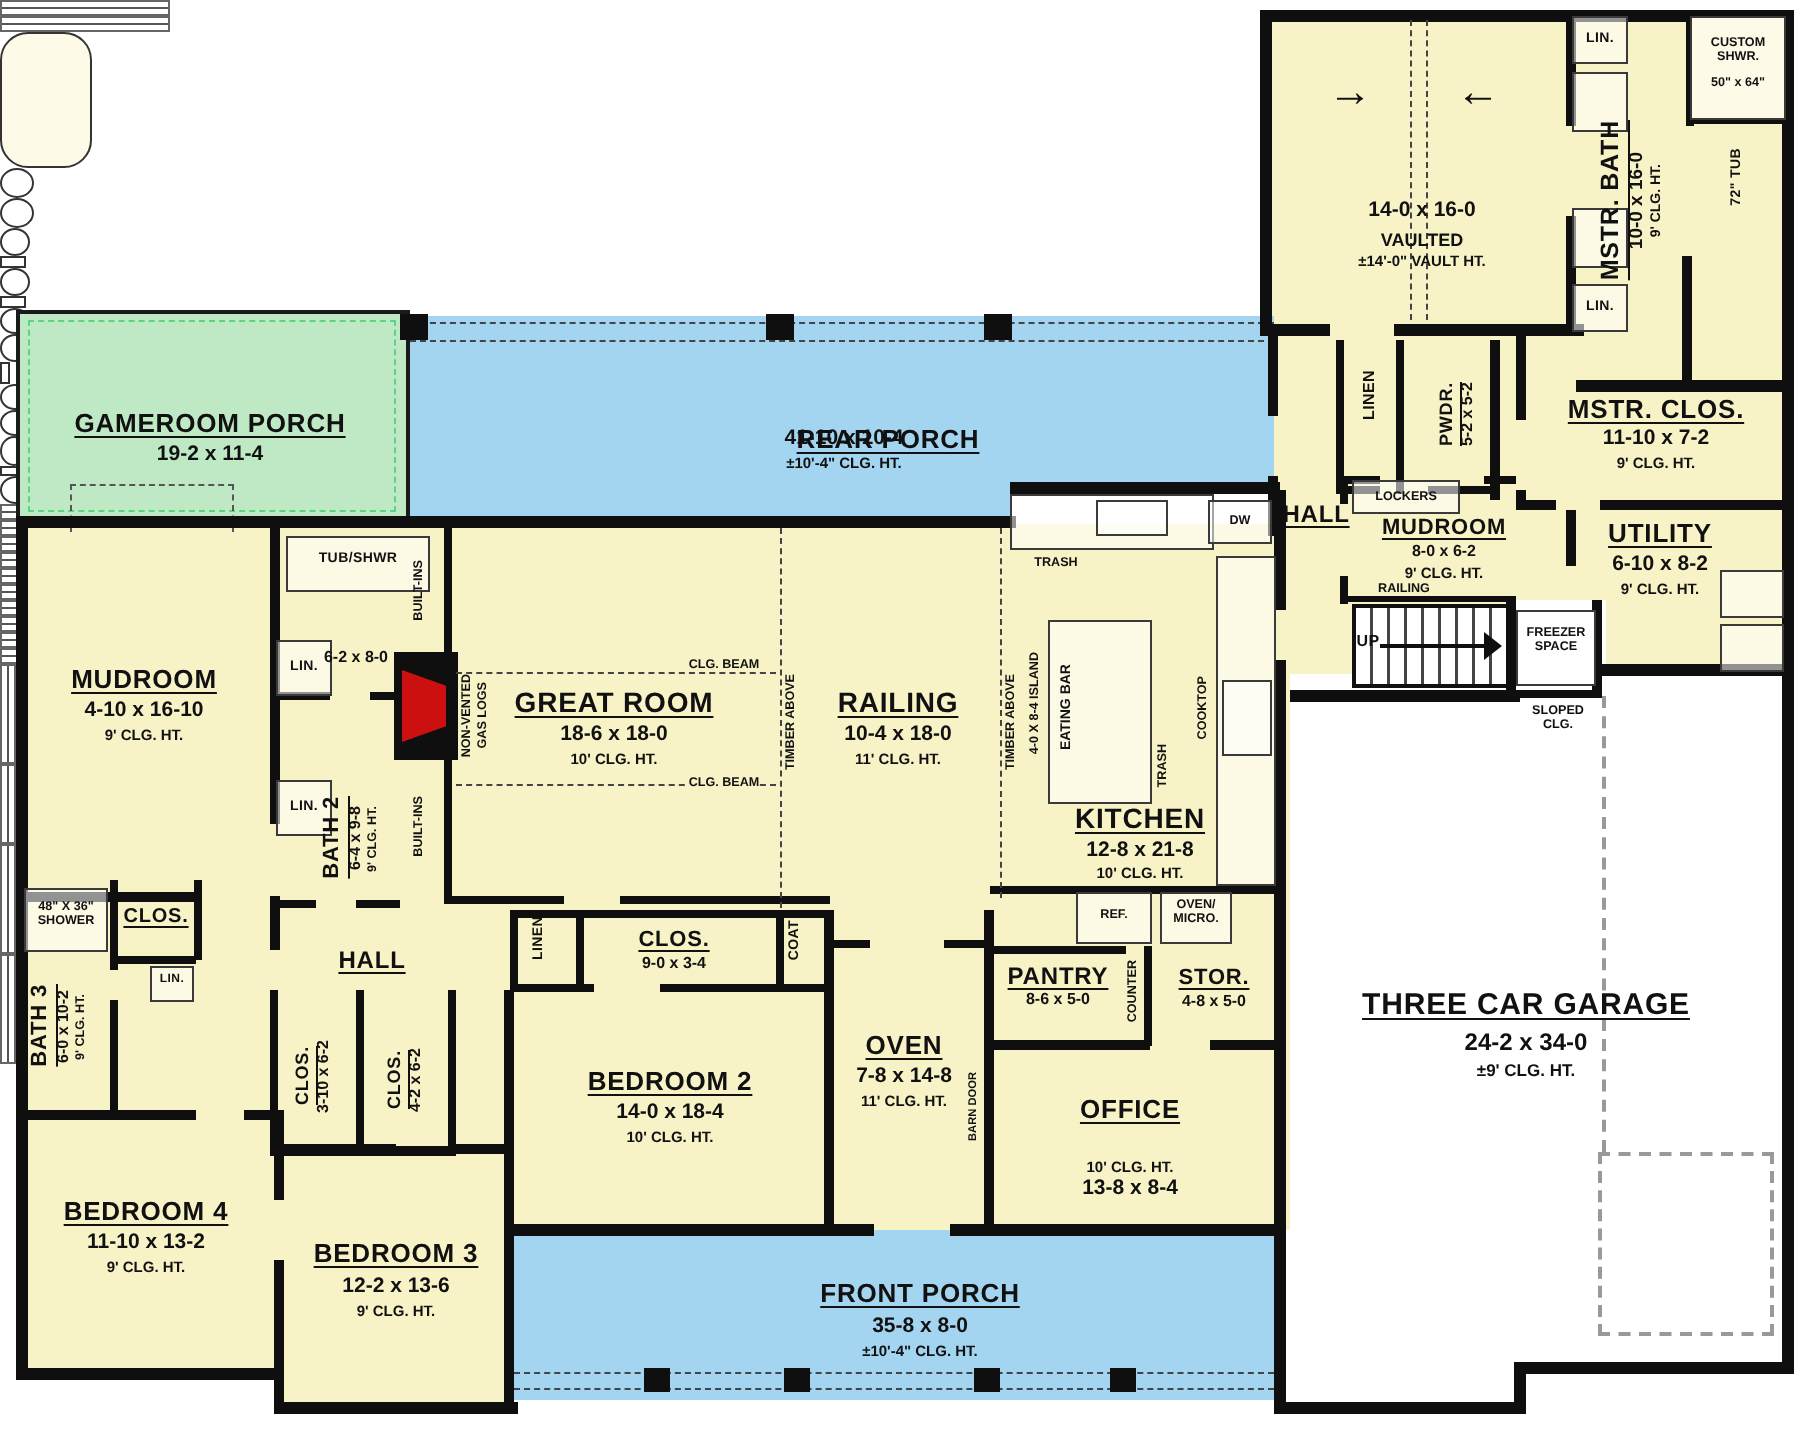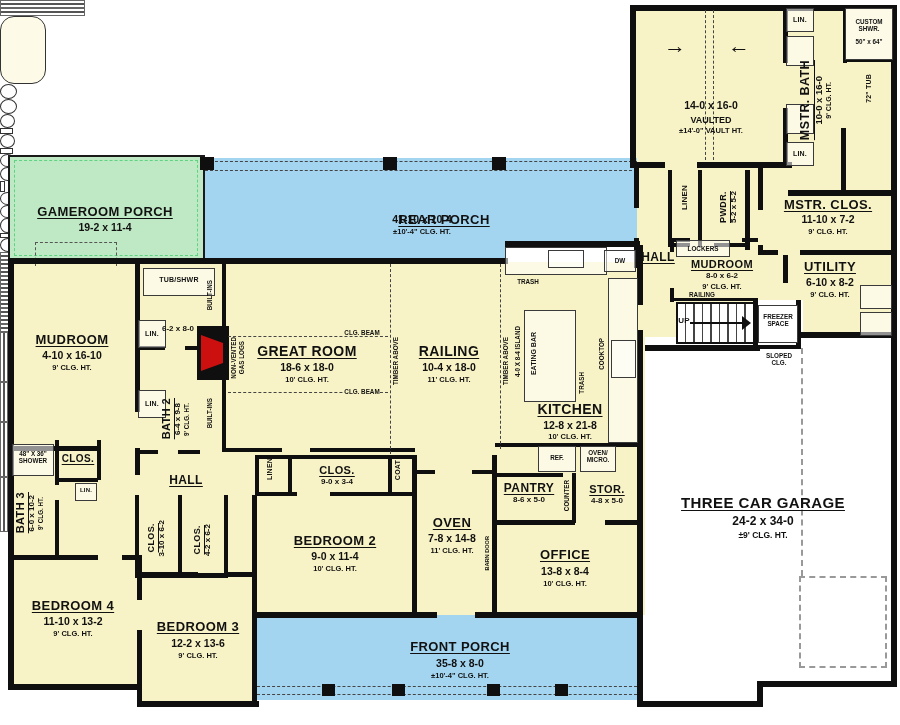--- a/index.html
+++ b/index.html
@@ -330,29 +330,29 @@
   <div class="lbl nm nm-md" style="left:529px;top:482px;font-size:12px;">PANTRY</div>
   <div class="lbl dm-sm" style="left:529px;top:496px;">8-6 x 5-0</div>
   <div class="v xs" style="position:absolute;left:563px;top:480px;">COUNTER</div>
   <div class="lbl nm nm-md" style="left:607px;top:483px;font-size:11px;">STOR.</div>
   <div class="lbl dm-sm" style="left:607px;top:497px;">4-8 x 5-0</div>
   <div class="lbl nm" style="left:452px;top:516px;">OVEN</div>
   <div class="lbl dm" style="left:452px;top:533px;">7-8 x 14-8</div>
   <div class="lbl cl" style="left:452px;top:547px;">11' CLG. HT.</div>
   <div class="v xs" style="position:absolute;left:484px;top:536px;font-size:5.6px;">BARN DOOR</div>
   <div class="lbl nm" style="left:565px;top:548px;">OFFICE</div>
-  <div class="lbl dm" style="left:565px;top:566px;">13-8 x 8-4</div>
+  <div class="lbl dm" style="left:565px;top:589px;">13-8 x 8-4</div>
   <div class="lbl cl" style="left:565px;top:580px;">10' CLG. HT.</div>
 
   <div class="lbl nm nm-md" style="left:337px;top:464px;font-size:11px;">CLOS.</div>
   <div class="lbl dm-sm" style="left:337px;top:478px;">9-0 x 3-4</div>
   <div class="v sm" style="position:absolute;left:266px;top:458px;">LINEN</div>
   <div class="v sm" style="position:absolute;left:394px;top:460px;">COAT</div>
   <div class="lbl nm" style="left:335px;top:534px;">BEDROOM 2</div>
-  <div class="lbl dm" style="left:335px;top:551px;">9-0 x 11-4</div>
+  <div class="lbl dm" style="left:335px;top:551px;">14-0 x 18-4</div>
   <div class="lbl cl" style="left:335px;top:565px;">10' CLG. HT.</div>
 
   <div class="lbl nm" style="left:186px;top:474px;font-size:12px;">HALL</div>
   <div class="lbl wrap xs" style="left:33px;top:450px;width:40px;">48" X 36" SHOWER</div>
   <div class="lbl nm nm-sm" style="left:78px;top:453px;font-size:10px;">CLOS.</div>
   <div class="lbl sm" style="left:86px;top:487px;font-size:6px;">LIN.</div>
   <div class="vbl" style="left:14px;top:482px;height:62px;">
     <span class="v nm" style="font-size:11px;">BATH 3</span>
     <span class="v dm-sm">6-0 x 10-2</span>
     <span class="v cl" style="font-size:6.3px;">9' CLG. HT.</span>

